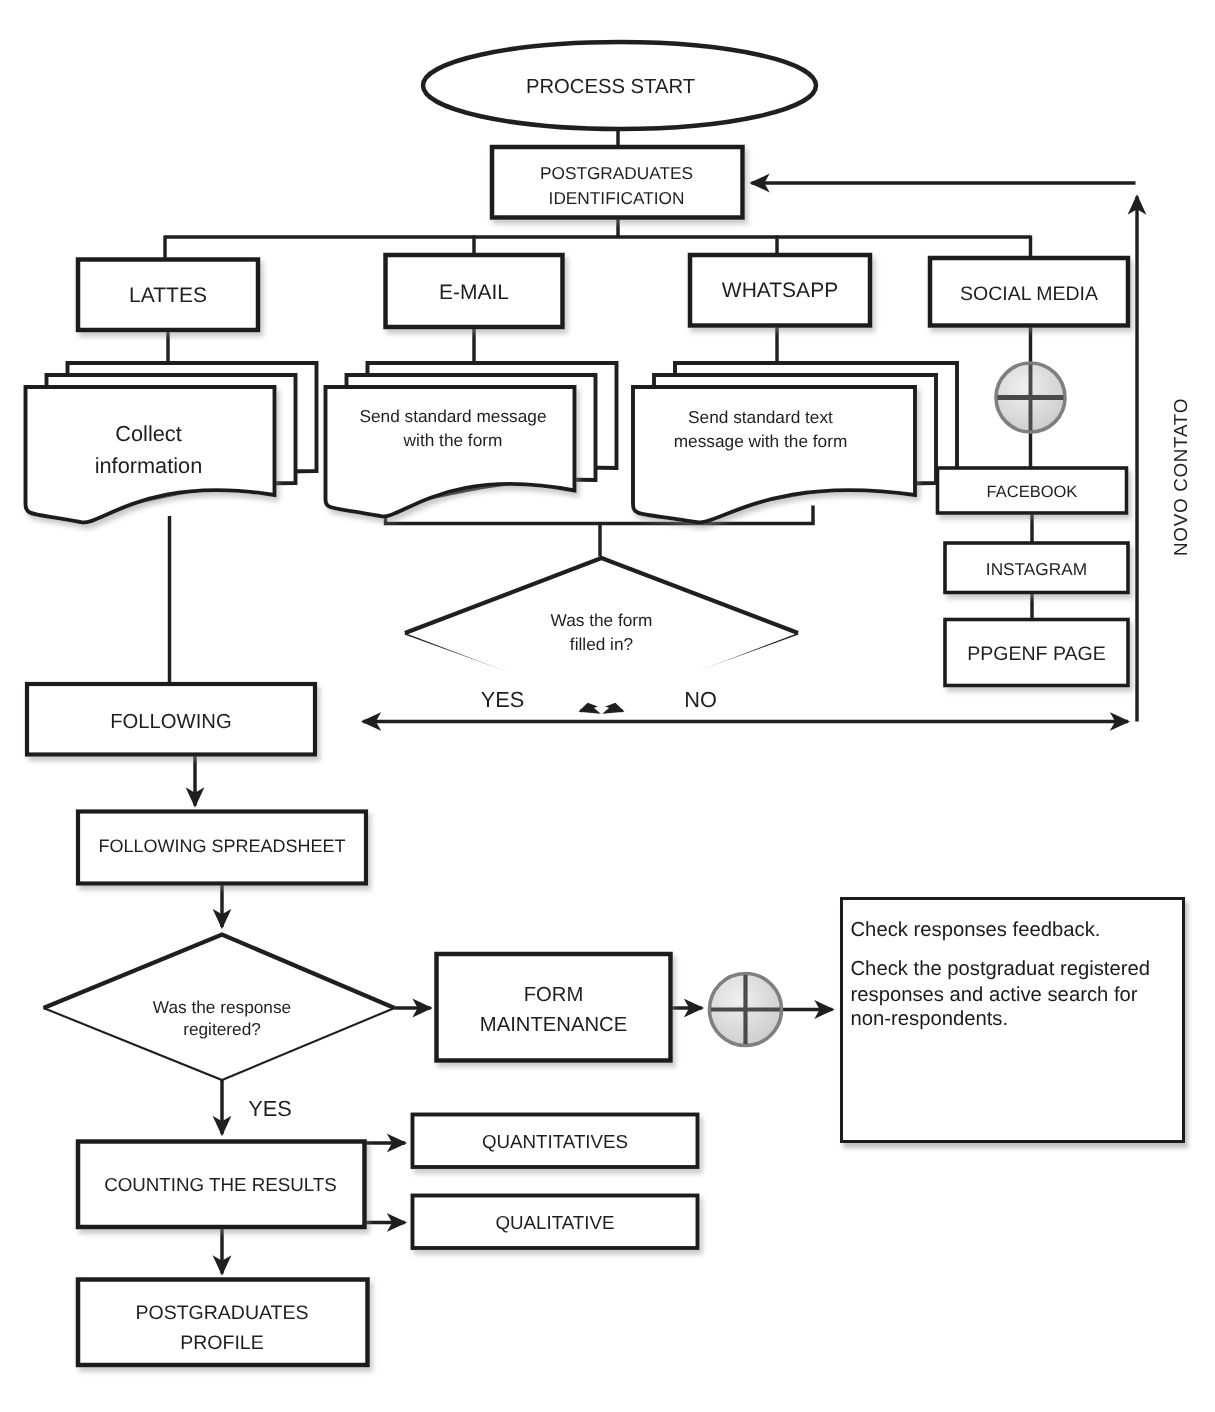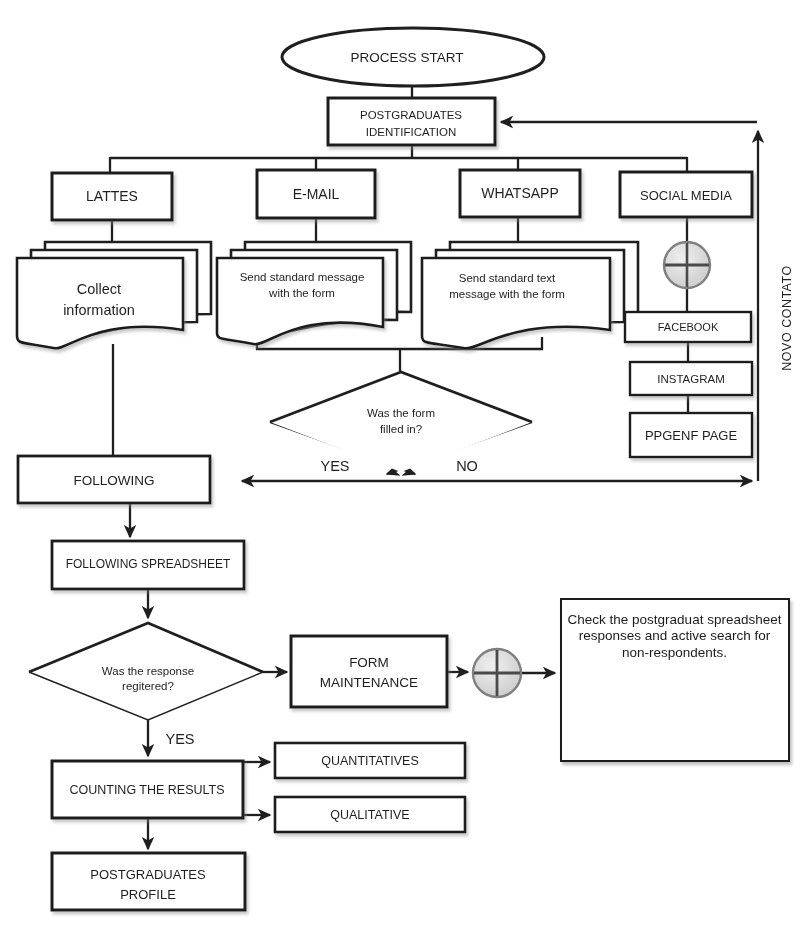--- a/index.html
+++ b/index.html
@@ -2,21 +2,20 @@
 <html><head>
 <meta charset="utf-8">
 <style>
   html,body{margin:0;padding:0;background:#ffffff;}
   .stage{
     position:relative;
     width:810px;height:941px;
     background:#ffffff;
     font-family:"Liberation Sans", sans-serif;
     overflow:hidden;
-    text-align:center;
   }
   svg{position:absolute;left:0;top:0;}
   svg text{
     fill:#1f1f1f;
     font-family:"Liberation Sans", sans-serif;
   }
   .notes-box{
     position:absolute;
     left:560px;top:598px;
     width:230px;height:164px;
@@ -215,15 +214,16 @@
   </g>
 
   <g>
     <rect x="52" y="853" width="193" height="57" fill="#ffffff" stroke="#1f1f1f" stroke-width="3" filter="url(#softShadow)"></rect>
     <text x="148" y="879" text-anchor="middle" font-size="13">POSTGRADUATES</text>
     <text x="148" y="899" text-anchor="middle" font-size="13">PROFILE</text>
   </g>
 </svg>
 
 <div class="notes-box">
-  <p>Check the postgraduat spreadsheet responses and active search for non-respondents.</p>
+  <p>Check responses feedback.</p>
+  <p>Check the postgraduat registered responses and active search for non-respondents.</p>
 </div>
 </div>
 
 </body></html>

